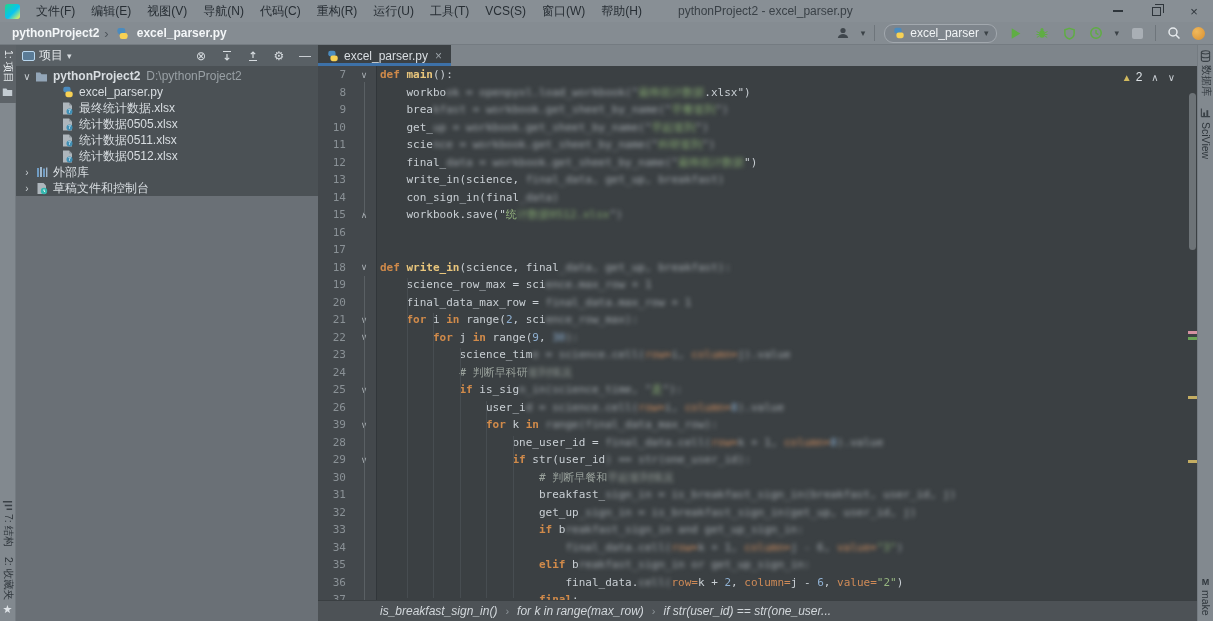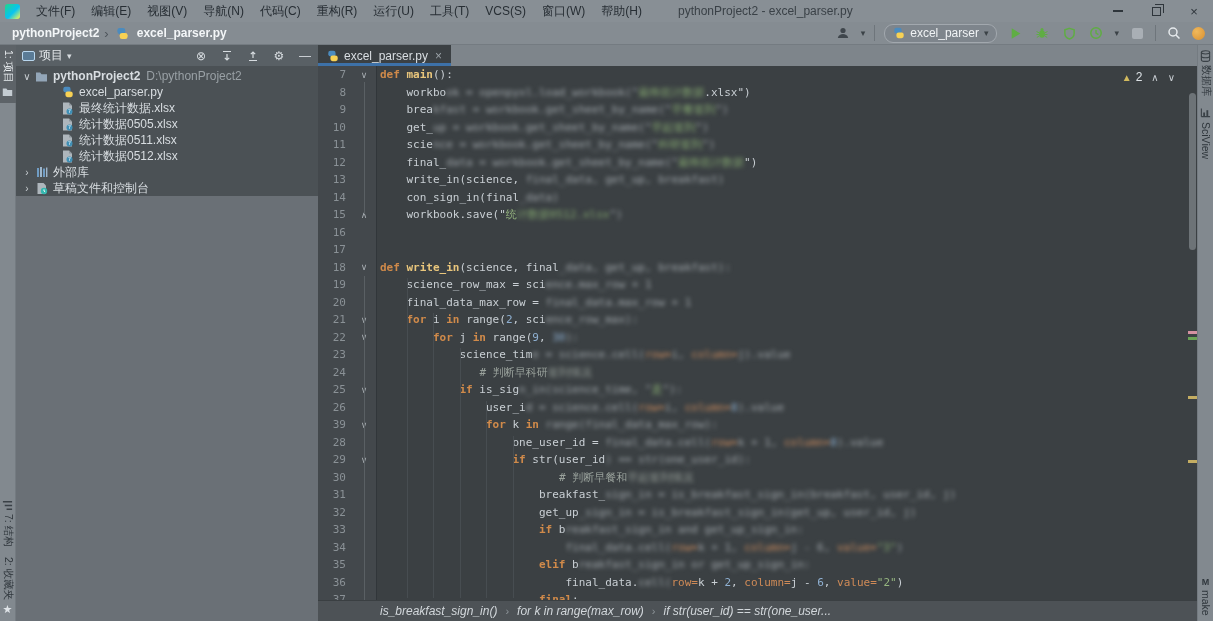--- a/index.html
+++ b/index.html
@@ -78,21 +78,21 @@
   .code-wrap { position:relative; flex:1; background:#3b4043; overflow:hidden; }
   .cl { height:17.5px; display:flex; align-items:center;
     background:linear-gradient(90deg,#43484c 0 58px,#31363a 58px 59px,transparent 59px); }
   .ln { width:34px; flex:none; text-align:right; font-family:"DejaVu Sans Mono",monospace; font-size:11px; color:#8a9196; padding-right:6px; }
   .fold { width:24px; flex:none; text-align:center; color:#aab0b5; font-size:9px; }
   .ct { flex:1; font-family:"DejaVu Sans Mono",monospace; font-size:11px; white-space:pre; padding-left:4px; }
   .kw { color:#d08a4a; font-weight:bold; }
   .fn { color:#e9c67c; font-weight:bold; }
   .pl { color:#c9cfd4; }
   .st { color:#95b57f; }
-  .cm { color:#9ba39d;padding-left:20px; }
+  .cm { color:#9ba39d; }
   .nu { color:#8fb0d2; }
   .pr { color:#cf8a57; }
   .bz  { color:#a0a6ab; filter:blur(2px); }
   .bzs { color:#85a871; filter:blur(2px); }
   .bzc { color:#949c96; filter:blur(2px); }
   .bzp { color:#c98a5d; filter:blur(2px); }
   .bzn { color:#8fb0d2; filter:blur(2px); }
 
   .fold-guide { position:absolute; width:1px; background:#5a6064; left:46px; }
   .indent-guide { position:absolute; width:1px; background:#474d51; }

